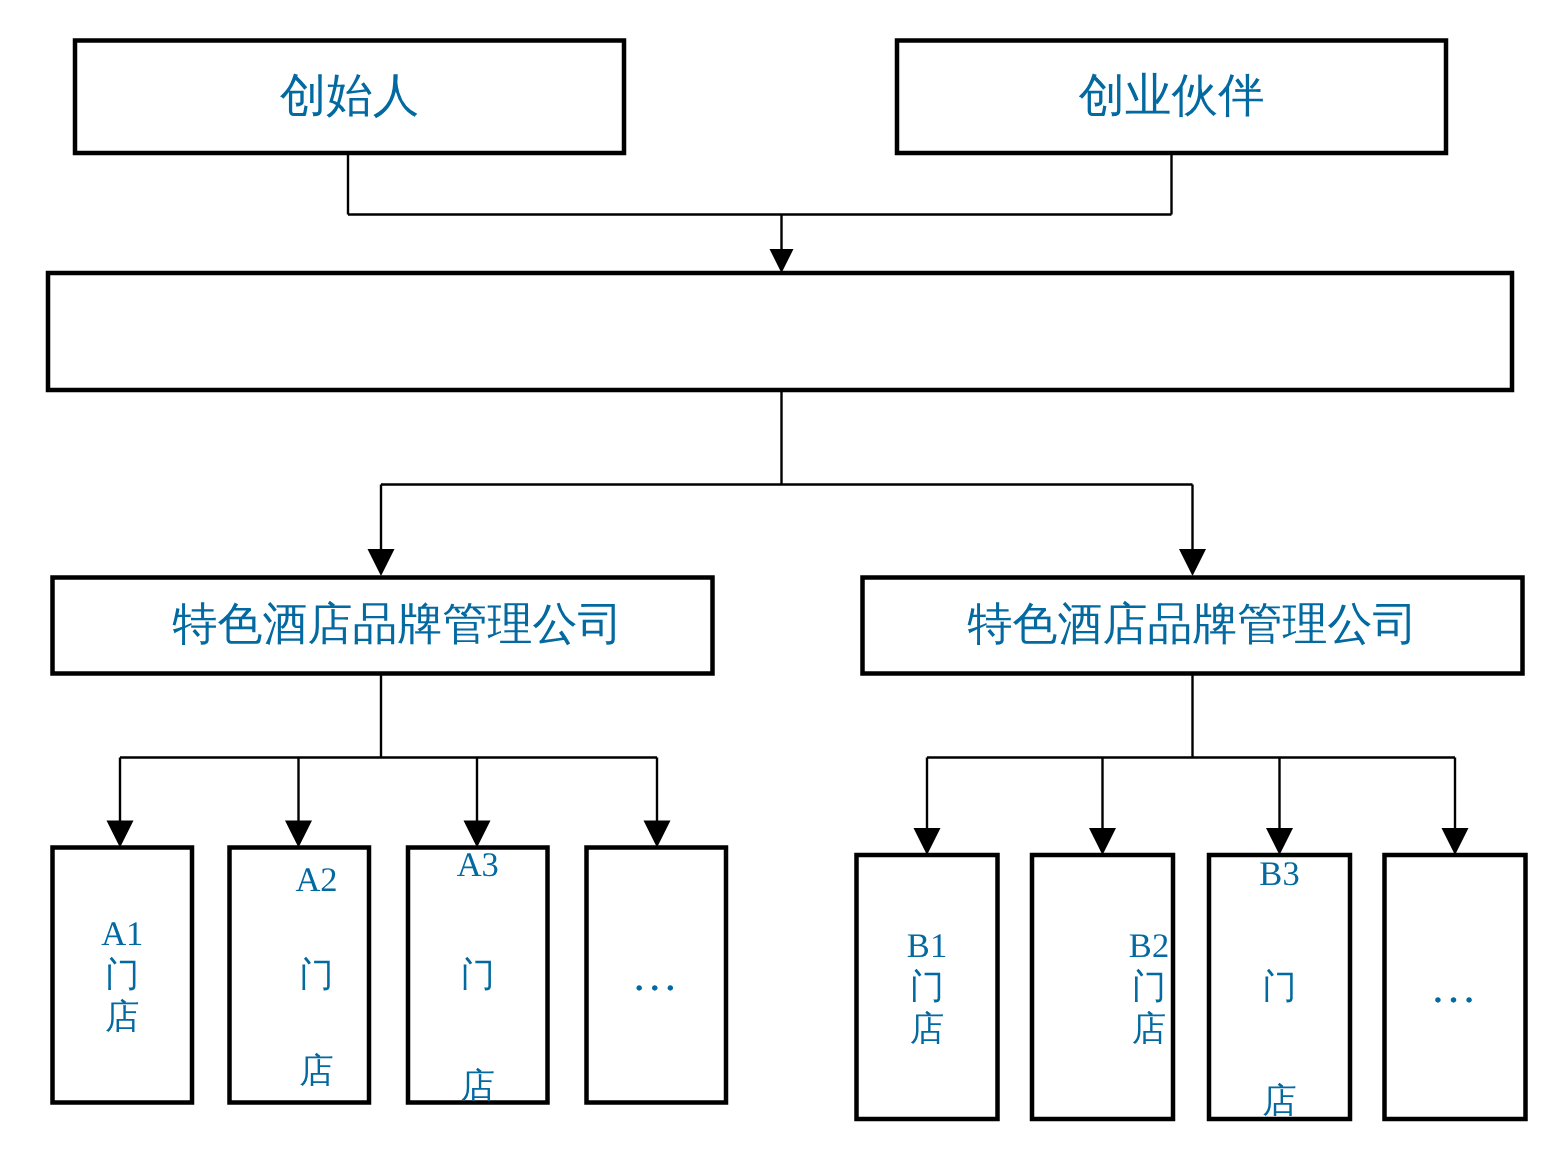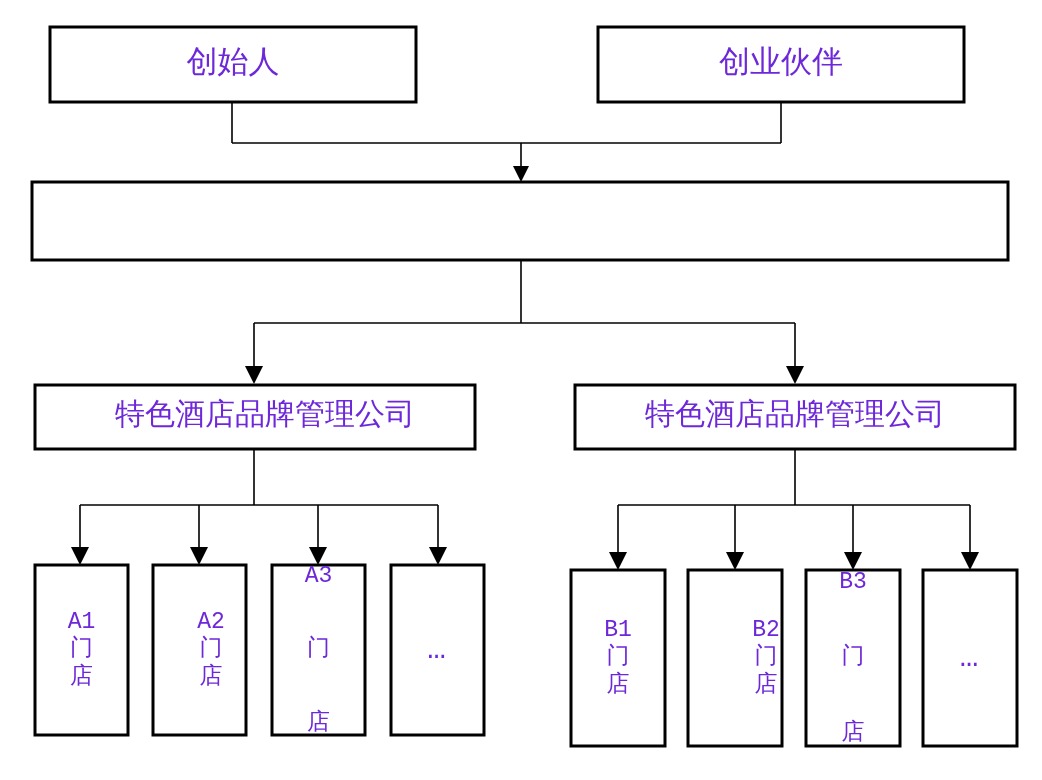--- a/index.html
+++ b/index.html
@@ -39,22 +39,22 @@
   .arrow-head {
     fill: #000000;
     stroke: none;
   }
   .node-label {
     position: absolute;
     display: flex;
     align-items: center;
     justify-content: center;
     text-align: right;
-    color: #6d28d9;
-    font-family: Liberation Mono, monospace;
+    color: #0369a1;
+    font-family: Liberation Serif, serif;
     line-height: 1.05;
     white-space: pre;
     pointer-events: none;
   }
   .label-top { font-size: 31px; }
   .label-holding { font-size: 31px; }
   .label-mgmt { font-size: 30px; }
   .label-leaf {
     font-size: 23px;
     line-height: 1.18;
@@ -134,21 +134,21 @@
   <div class="node-label label-mgmt" style="left:35px; top:385px; width:440px; height:64px;padding-left:10px;">特色酒店品牌管理公司</div>
 
   <div class="node-label label-mgmt" style="left:575px; top:385px; width:440px; height:64px;">特色酒店品牌管理公司</div>
 
   <div class="node-label label-leaf" style="left:35px; top:565px; width:93px; height:170px;">
     <span>A1</span>
     <span>门</span>
     <span>店</span>
   </div>
 
-  <div class="node-label label-leaf" style="left:153px; top:565px; width:116px; height:170px;">
+  <div class="node-label label-leaf" style="left:153px; top:565px; width:116px; height:170px;gap:36px;">
     <span>A2</span>
     <span>门</span>
     <span>店</span>
   </div>
 
   <div class="node-label label-leaf" style="left:272px; top:565px; width:93px; height:170px;gap:46px;">
     <span>A3</span>
     <span>门</span>
     <span>店</span>
   </div>

